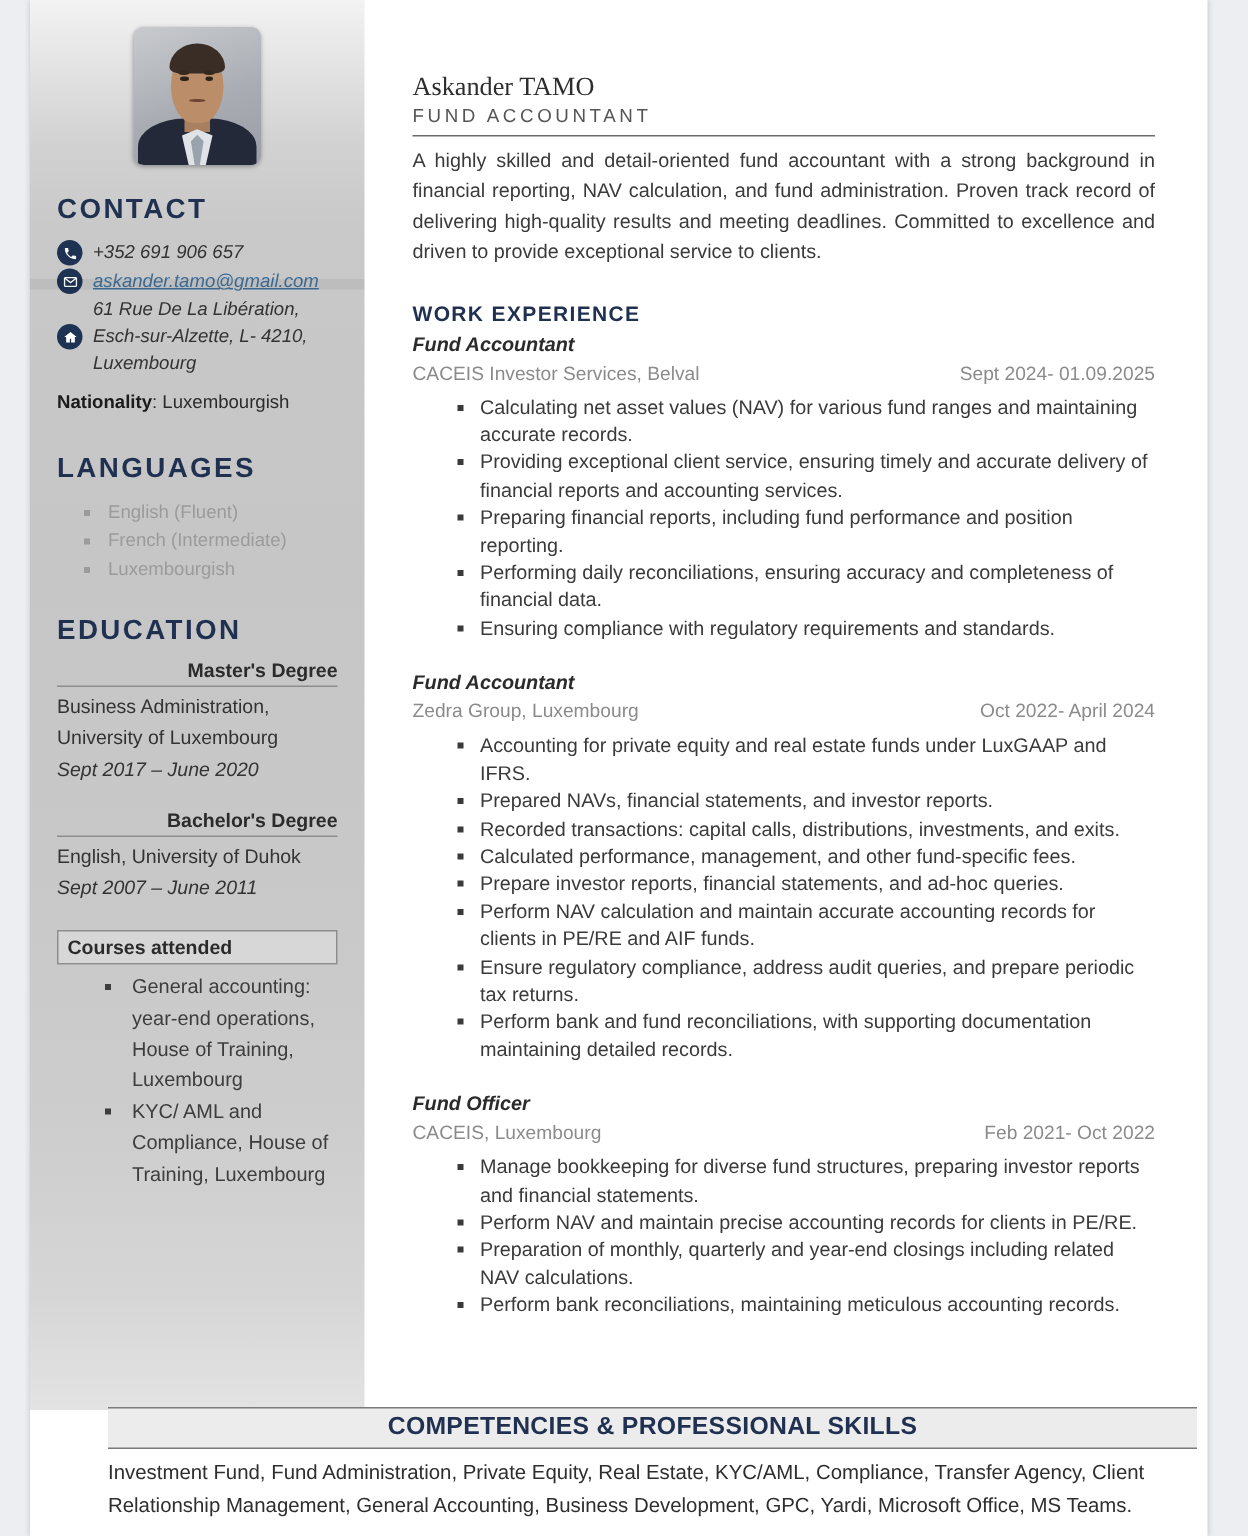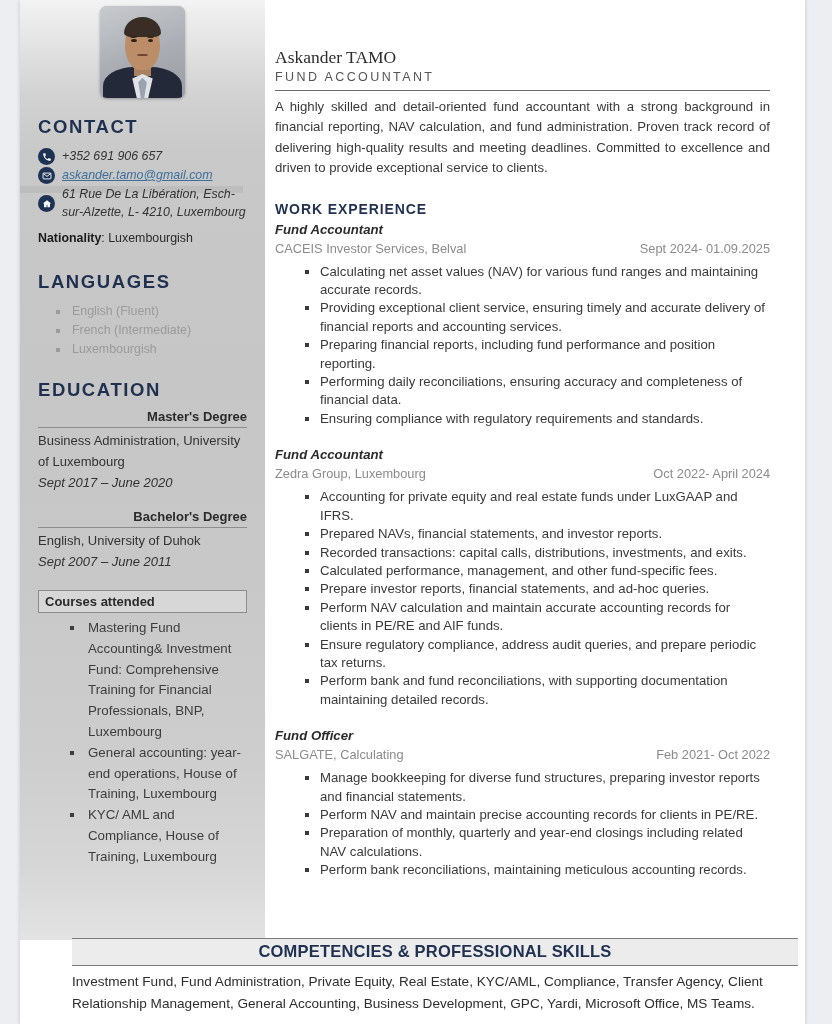--- a/index.html
+++ b/index.html
@@ -25,35 +25,35 @@
     background: #ffffff;
     box-shadow: 0 0 4px rgba(0,0,0,0.18);
     overflow: hidden;
   }
 
   
   #sidebar {
     position: absolute;
     left: 0;
     top: 0;
-    width: 245px;
+    width: 223px;
     height: 940px;
     background: linear-gradient(180deg,
         #f3f3f3 0%,
         #e9e9e9 3%,
         #d2d2d2 10%,
         #c9c9c9 16%,
         #c7c7c7 26%,
         #c6c6c6 40%,
         #c8c8c8 62%,
         #cdcdcd 80%,
         #d6d6d6 92%,
         #e3e3e3 100%);
     box-sizing: border-box;
-    padding: 0 18px;
+    padding: 12px 18px;
   }
   
   #scanline {
     position: absolute;
     left: 0;
     top: 186px;
     width: 223px;
     height: 7px;
     background: rgba(0,0,0,0.055);
     pointer-events: none;
@@ -414,21 +414,20 @@
     <div>
       <div class="edu-title" id="bachelor-title">Bachelor's Degree</div>
       <div class="edu-line">English, University of Duhok</div>
       <div class="edu-dates">Sept 2007 – June 2011</div>
     </div>
 
     <div id="courses-box">
       <h3 id="courses-heading">Courses attended</h3>
     </div>
     <ul id="courses-list">
-      <li>Mastering Fund Accounting&amp; Investment Fund: Comprehensive Training for Financial Professionals, BNP, Luxembourg</li>
       <li>General accounting: year-end operations, House of Training, Luxembourg</li>
       <li>KYC/ AML and Compliance, House of Training, Luxembourg</li>
     </ul>
 
     <div id="scanline"></div>
   </aside>
 
   <main id="main">
 
     <h1 id="name">Askander TAMO</h1>
@@ -467,21 +466,21 @@
         <li>Prepare investor reports, financial statements, and ad-hoc queries.</li>
         <li>Perform NAV calculation and maintain accurate accounting records for clients in PE/RE and AIF funds.</li>
         <li>Ensure regulatory compliance, address audit queries, and prepare periodic tax returns.</li>
         <li>Perform bank and fund reconciliations, with supporting documentation maintaining detailed records.</li>
       </ul>
     </section>
 
     <section class="job">
       <div class="job-title">Fund Officer</div>
       <div class="job-meta">
-        <span>SALGATE, Calculating</span>
+        <span>CACEIS, Luxembourg</span>
         <span>Feb 2021- Oct 2022</span>
       </div>
       <ul class="job-bullets">
         <li>Manage bookkeeping for diverse fund structures, preparing investor reports and financial statements.</li>
         <li>Perform NAV and maintain precise accounting records for clients in PE/RE.</li>
         <li>Preparation of monthly, quarterly and year-end closings including related NAV calculations.</li>
         <li>Perform bank reconciliations, maintaining meticulous accounting records.</li>
       </ul>
     </section>
   </main>

